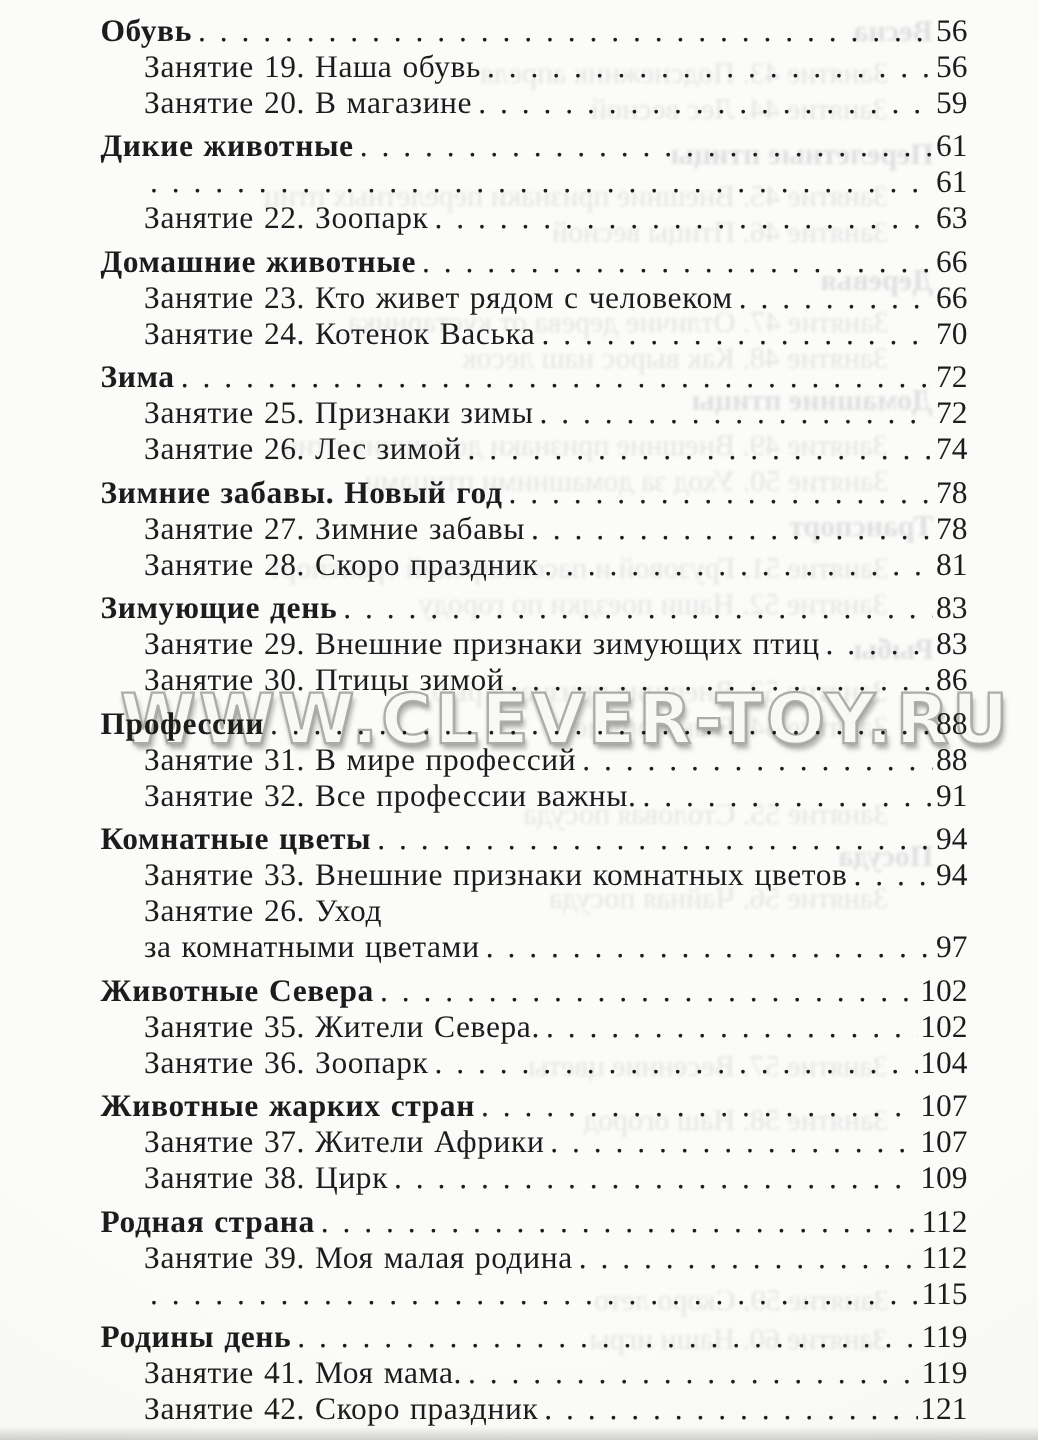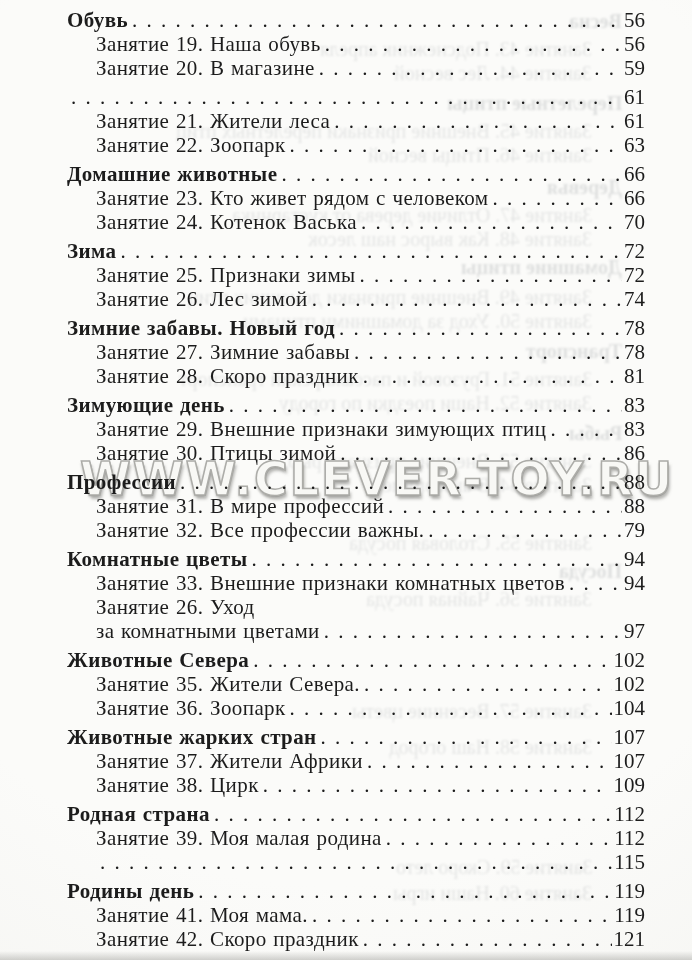--- a/index.html
+++ b/index.html
@@ -130,25 +130,25 @@
         <span class="title">Занятие 19. Наша обувь</span>
         <span class="leader"></span>
         <span class="num">56</span>
       </div>
       <div class="row entry">
         <span class="title">Занятие 20. В магазине</span>
         <span class="leader"></span>
         <span class="num">59</span>
       </div>
       <div class="row section">
+        <span class="title">Дикие животные</span>
         <span class="leader"></span>
         <span class="num">61</span>
       </div>
       <div class="row entry">
-        <span class="title">Занятие 21. Жители леса</span>
         <span class="leader"></span>
         <span class="num">61</span>
       </div>
       <div class="row entry">
         <span class="title">Занятие 22. Зоопарк</span>
         <span class="leader"></span>
         <span class="num">63</span>
       </div>
       <div class="row section">
         <span class="title">Домашние животные</span>
@@ -216,21 +216,21 @@
         <span class="num">88</span>
       </div>
       <div class="row entry">
         <span class="title">Занятие 31. В мире профессий</span>
         <span class="leader"></span>
         <span class="num">88</span>
       </div>
       <div class="row entry">
         <span class="title">Занятие 32. Все профессии важны.</span>
         <span class="leader"></span>
-        <span class="num">79</span>
+        <span class="num">91</span>
       </div>
       <div class="row section">
         <span class="title">Комнатные цветы</span>
         <span class="leader"></span>
         <span class="num">94</span>
       </div>
       <div class="row entry">
         <span class="title">Занятие 33. Внешние признаки комнатных цветов</span>
         <span class="leader"></span>
         <span class="num">94</span>

